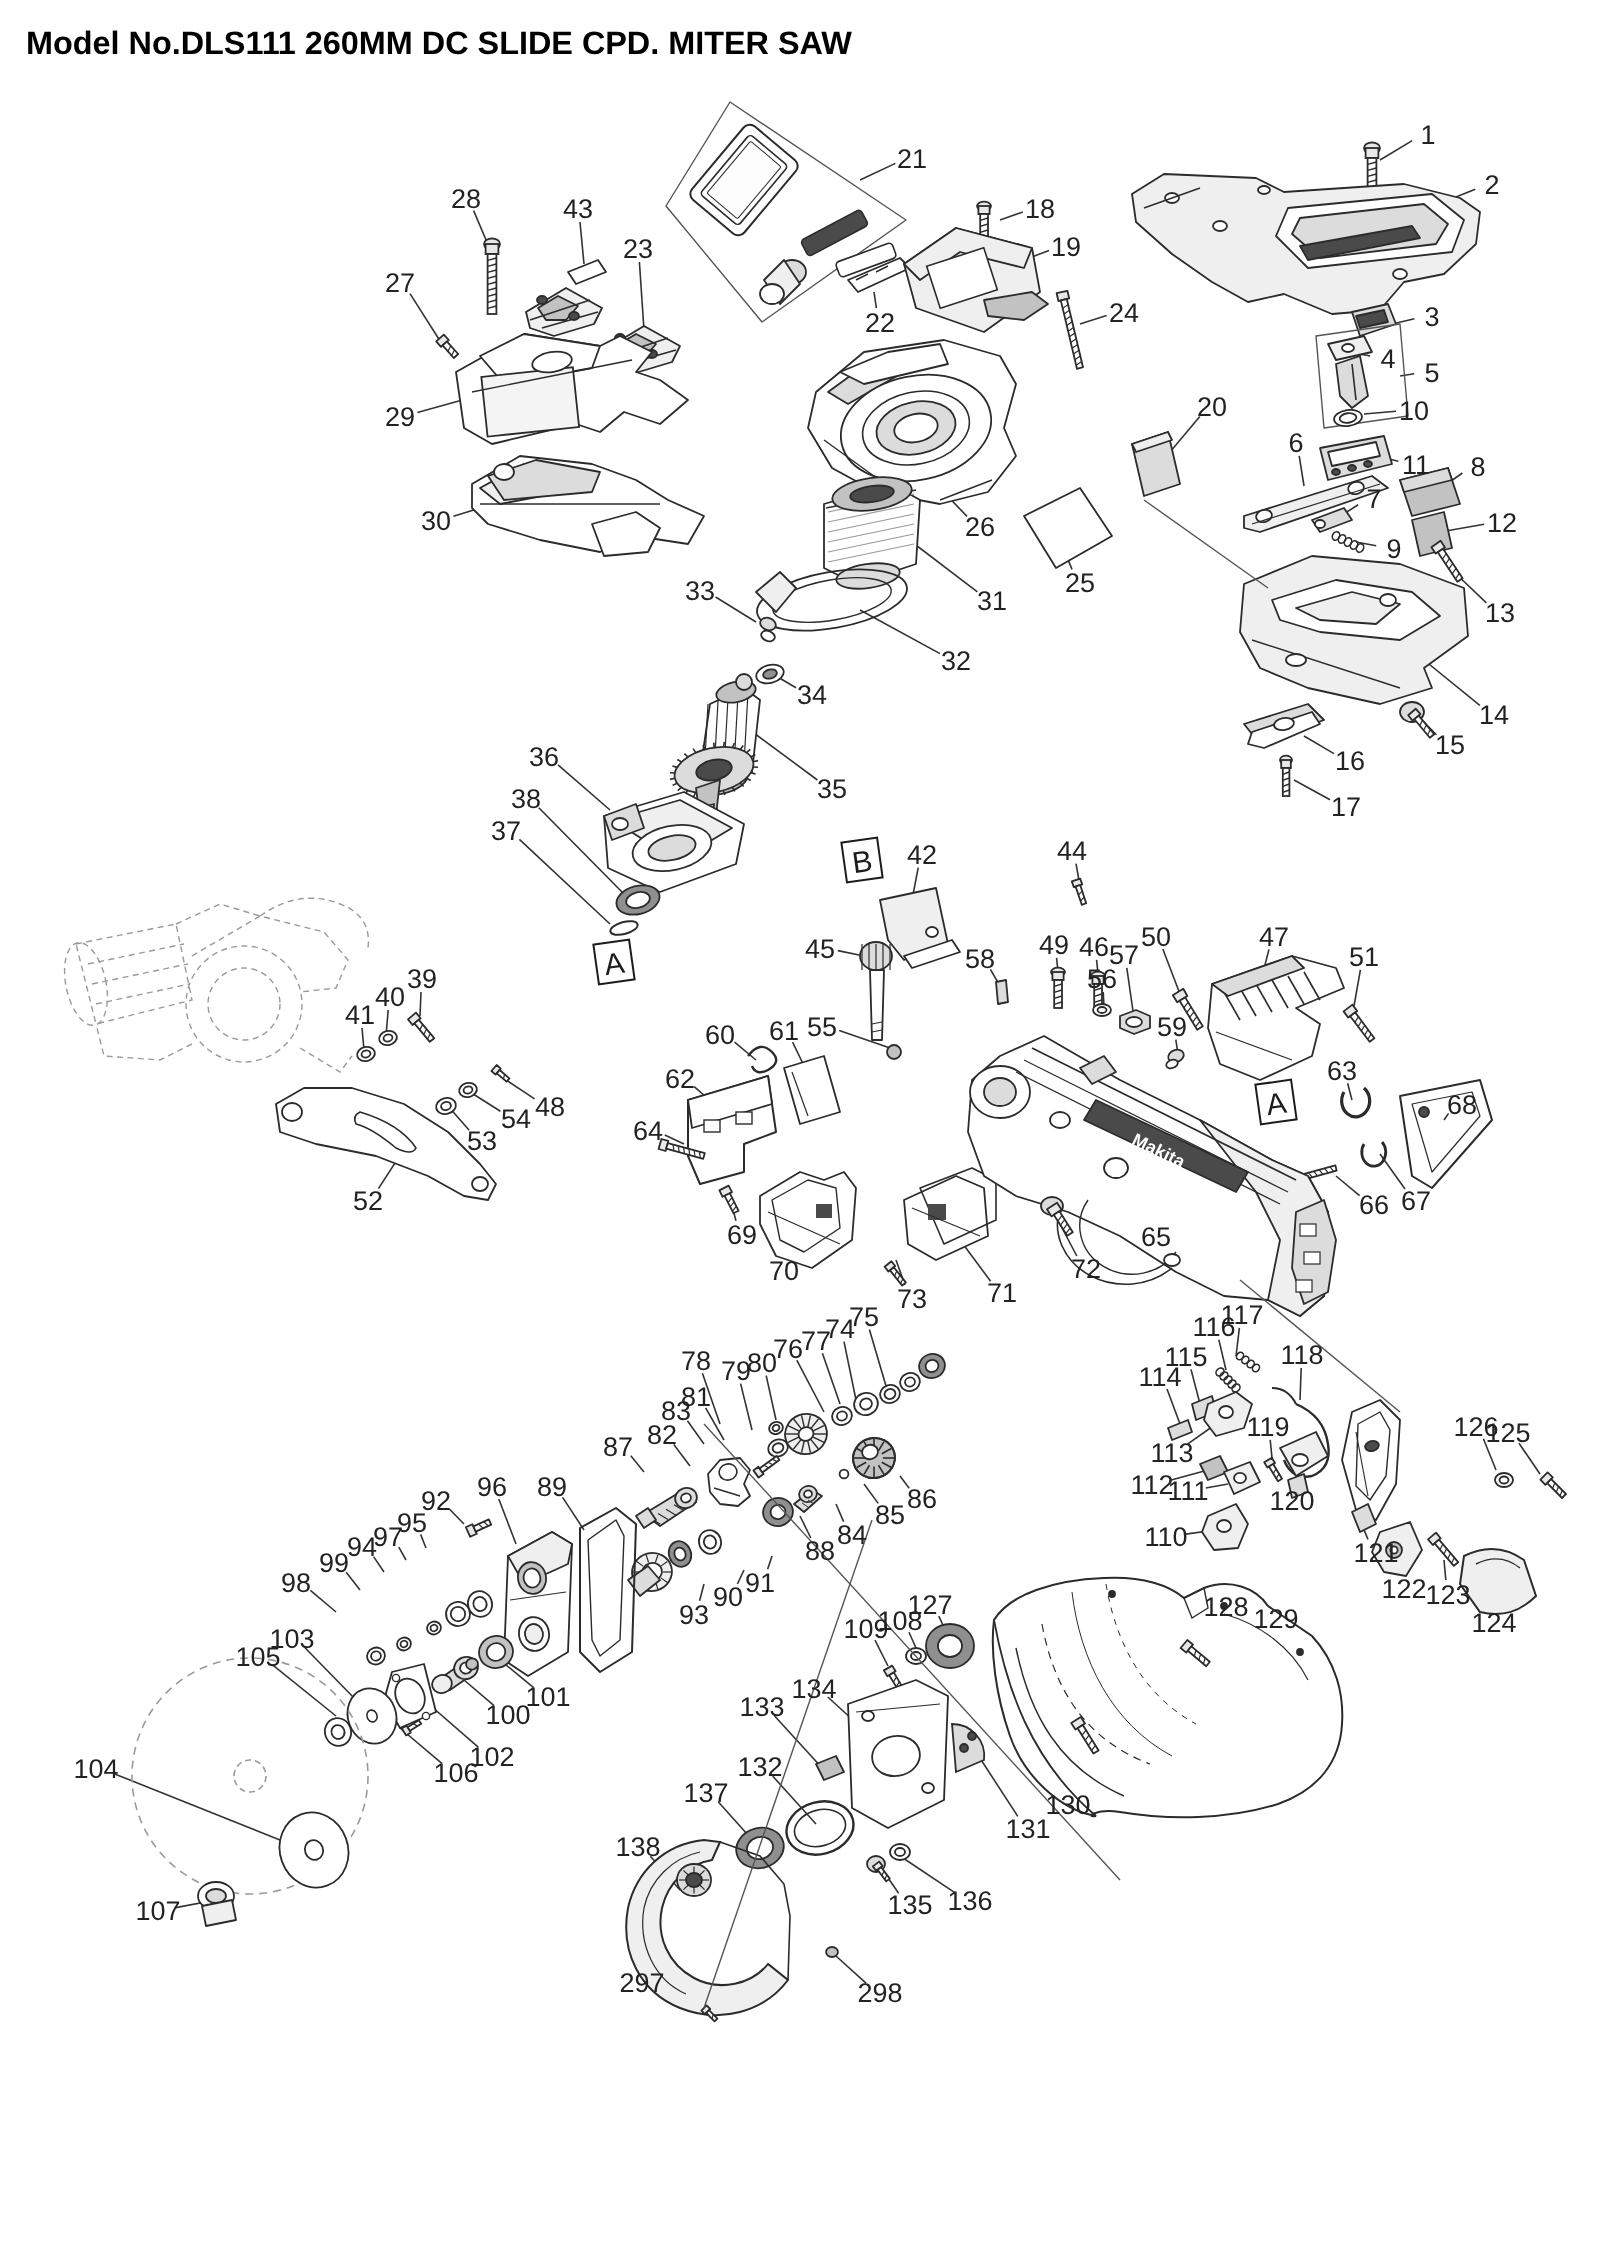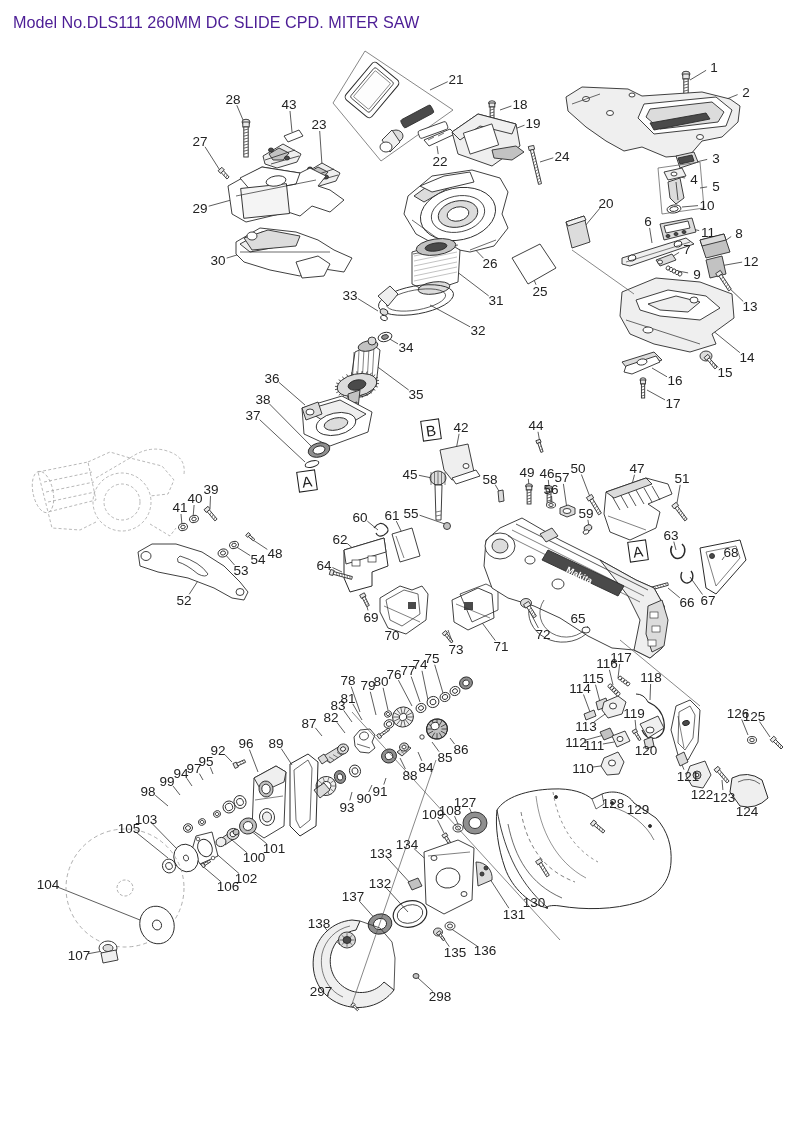--- a/index.html
+++ b/index.html
@@ -1,16 +1,16 @@
 <!DOCTYPE html>
 <html><head><meta charset="utf-8"><title>DLS111</title>
 <style>
 html,body{margin:0;padding:0;background:#fff;}
 .page{width:800px;height:1131px;position:relative;overflow:hidden;}
-.title{position:absolute;left:13px;top:13px;font-family:"Liberation Sans",sans-serif;font-size:16.2px;color:#4c1d95;}
+.title{position:absolute;left:13px;top:13px;font-family:"Liberation Sans",sans-serif;font-size:16.2px;color:#000000;font-weight:bold;}
 </style></head>
 <body>
 <div class="page">
 <div class="title">Model No.DLS111 260MM DC SLIDE CPD. MITER SAW</div>
 <div style="position:absolute;left:0;top:0"><svg width="800" height="1131" viewBox="0 0 800 1131">
         <g stroke="#333" stroke-width="0.8">
           <line x1="706.1" y1="70.3" x2="690" y2="80"></line>
           <line x1="737.6" y1="94.6" x2="655" y2="128"></line>
           <line x1="707.2" y1="159.4" x2="692" y2="163"></line>
           <line x1="685.1" y1="178.0" x2="680" y2="177"></line>

